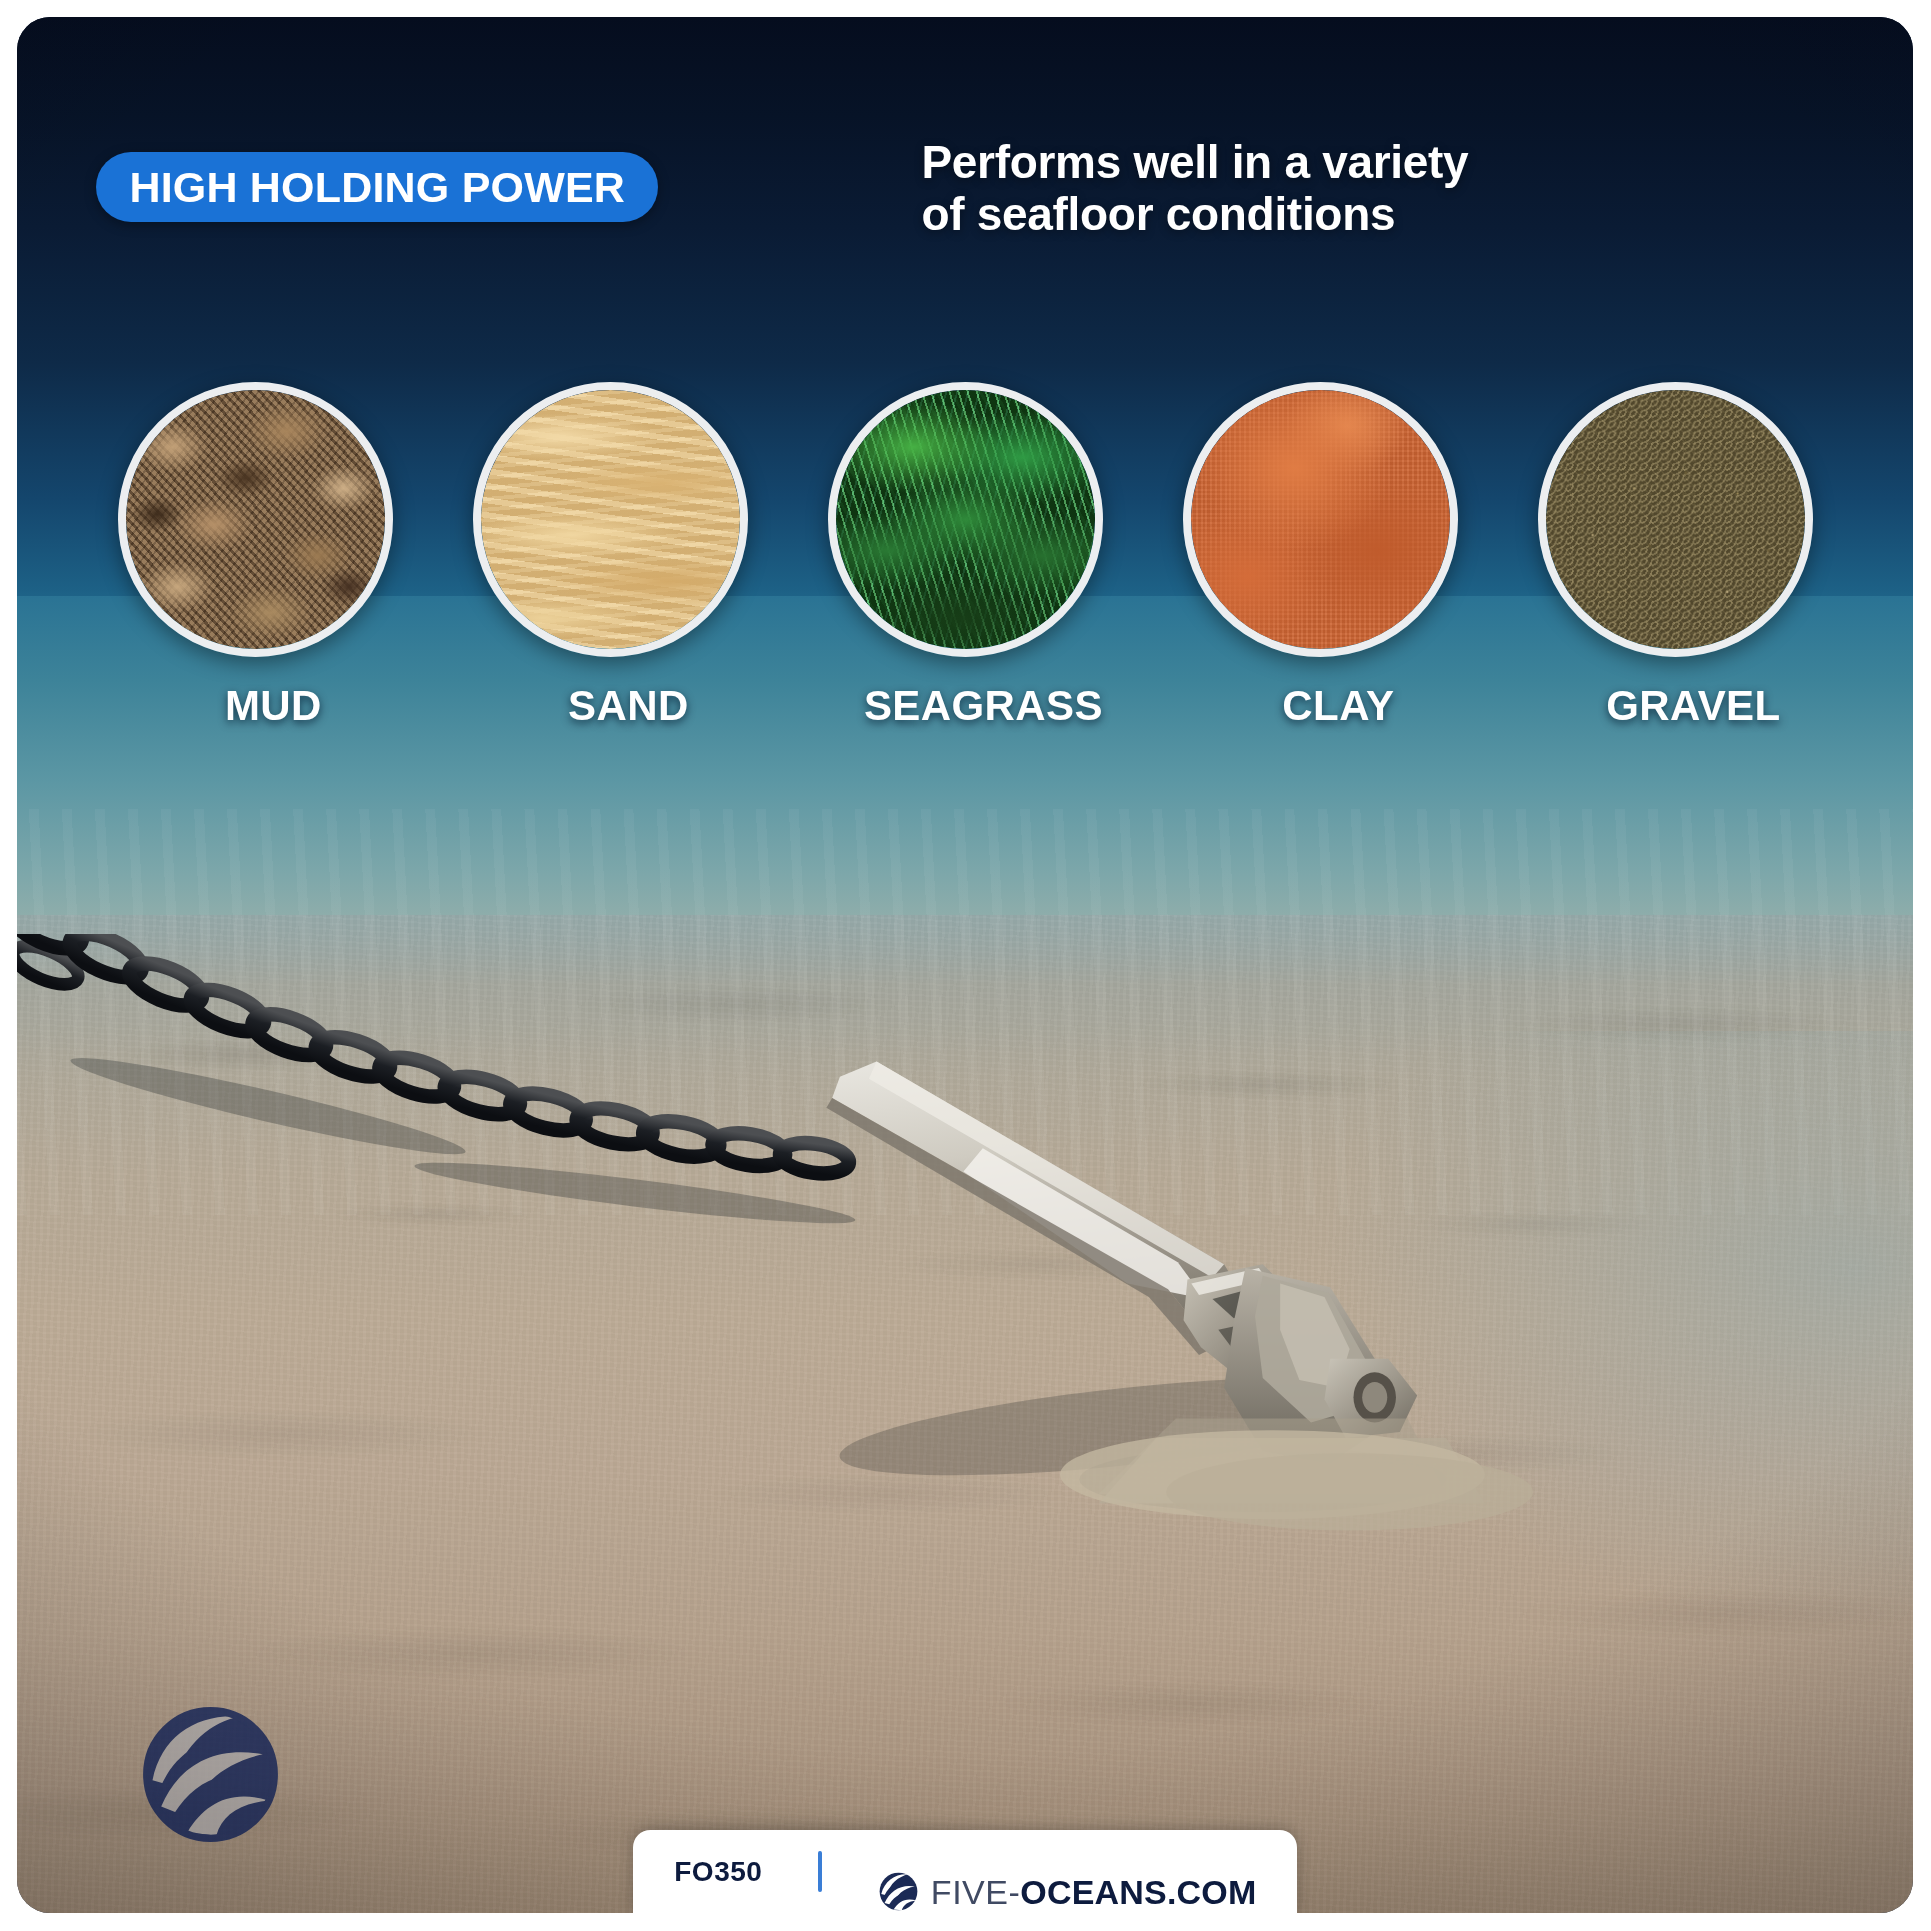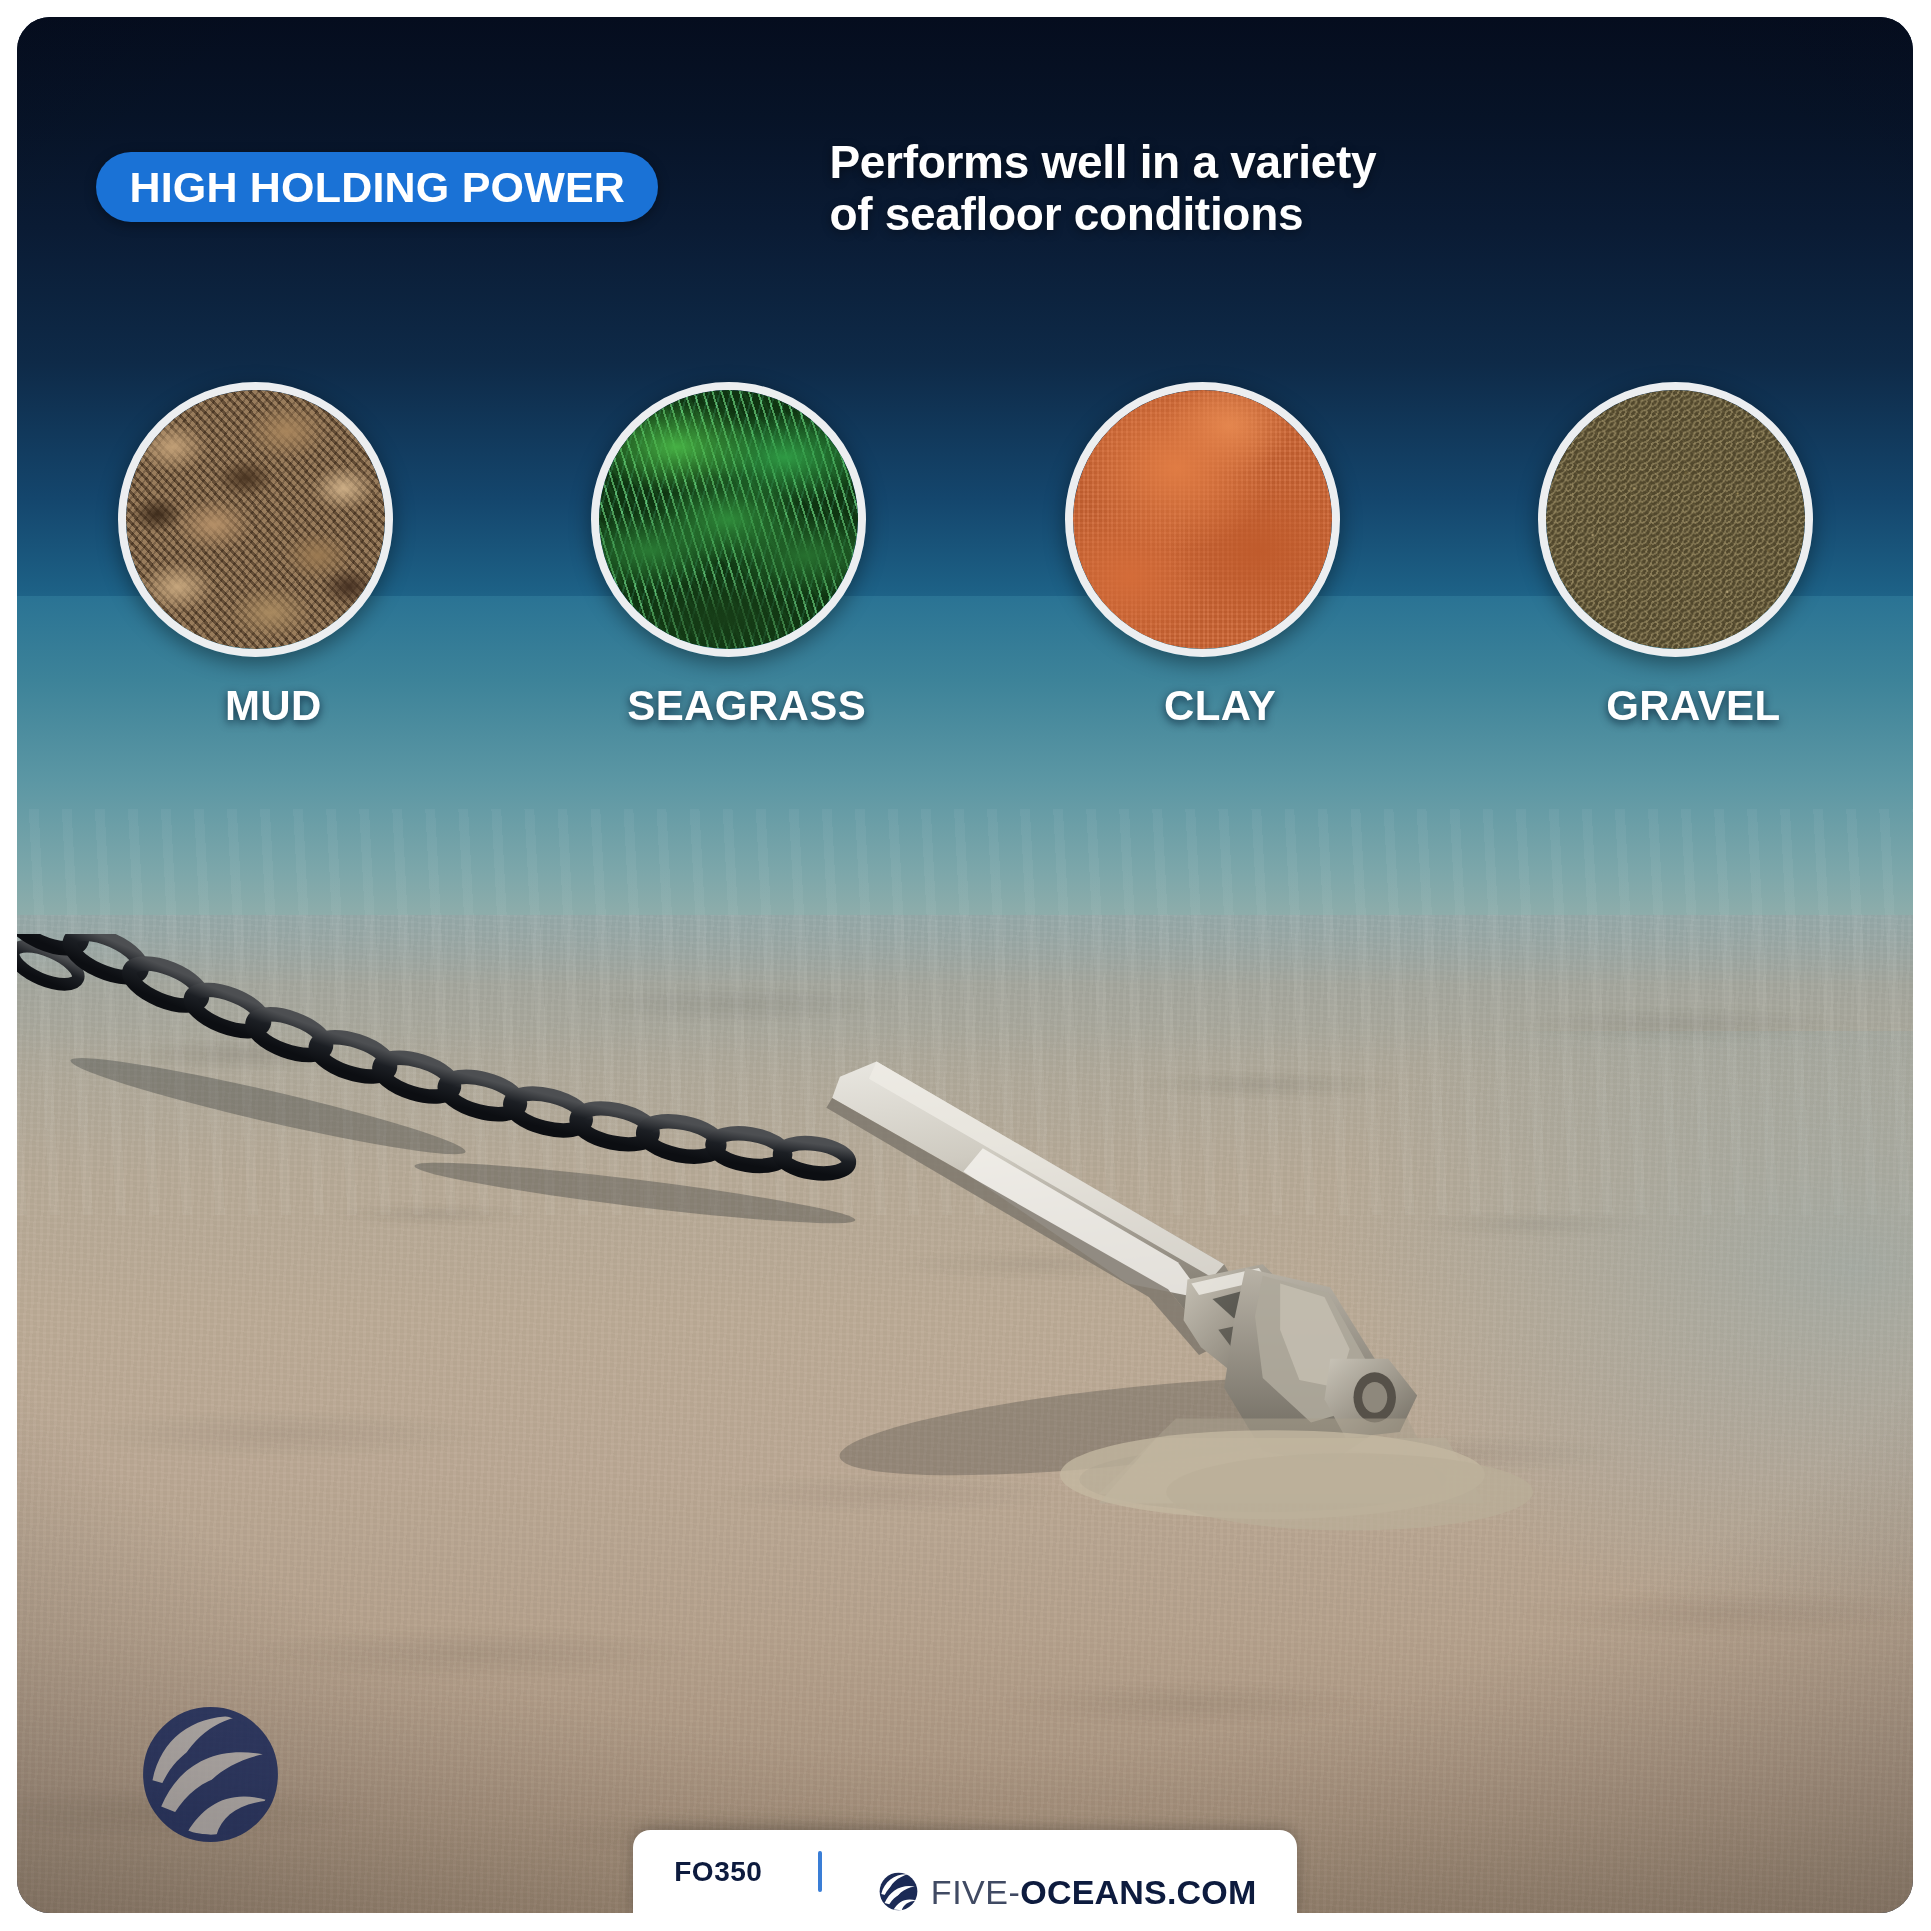--- a/index.html
+++ b/index.html
@@ -156,21 +156,21 @@
   .badge-text {
     color: #ffffff;
     font-size: 43px;
     font-weight: 700;
     letter-spacing: 0.2px;
     line-height: 1;
     white-space: nowrap;
   }
   .headline {
     position: absolute;
-    left: 812px;
+    left: 904px;
     top: 120px;
     color: #ffffff;
     font-size: 46px;
     font-weight: 700;
     line-height: 1.13;
     letter-spacing: -0.3px;
     text-shadow: 0 1.9px 9.7px rgba(0,0,0,.40);
   }
   .headline span { display: block; }
 
@@ -476,20 +476,26 @@
 
   <div class="materials">
 
     <div class="material">
       <div class="swatch">
         <div class="swatch-inner tex-mud"></div>
       </div>
       <div class="material-label">MUD</div>
     </div>
 
+    <div class="material">
+      <div class="swatch">
+        <div class="swatch-inner tex-sand"></div>
+      </div>
+      <div class="material-label">SAND</div>
+    </div>
 
     <div class="material">
       <div class="swatch">
         <div class="swatch-inner tex-seagrass"></div>
       </div>
       <div class="material-label">SEAGRASS</div>
     </div>
 
     <div class="material">
       <div class="swatch">

